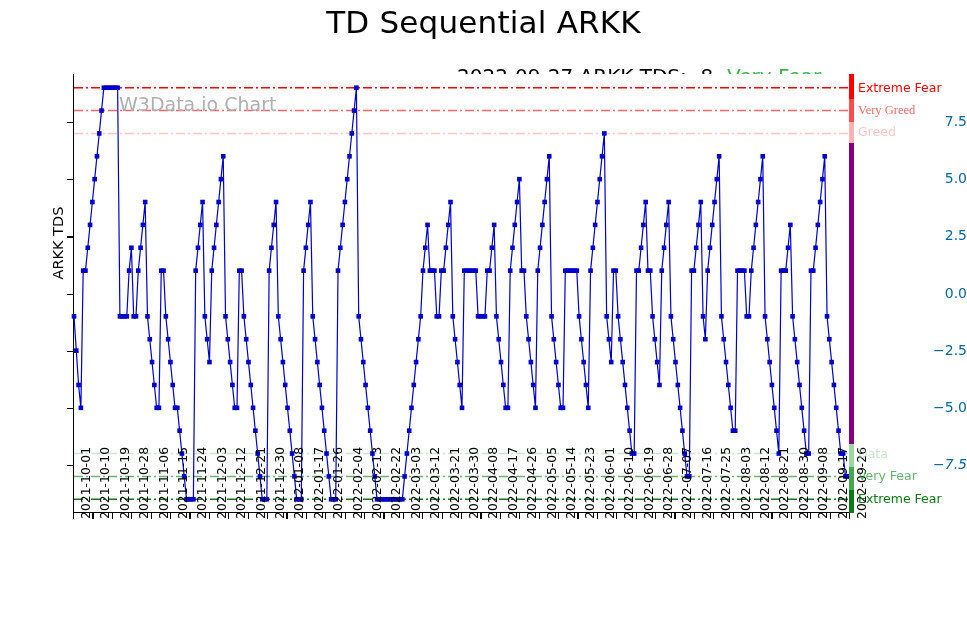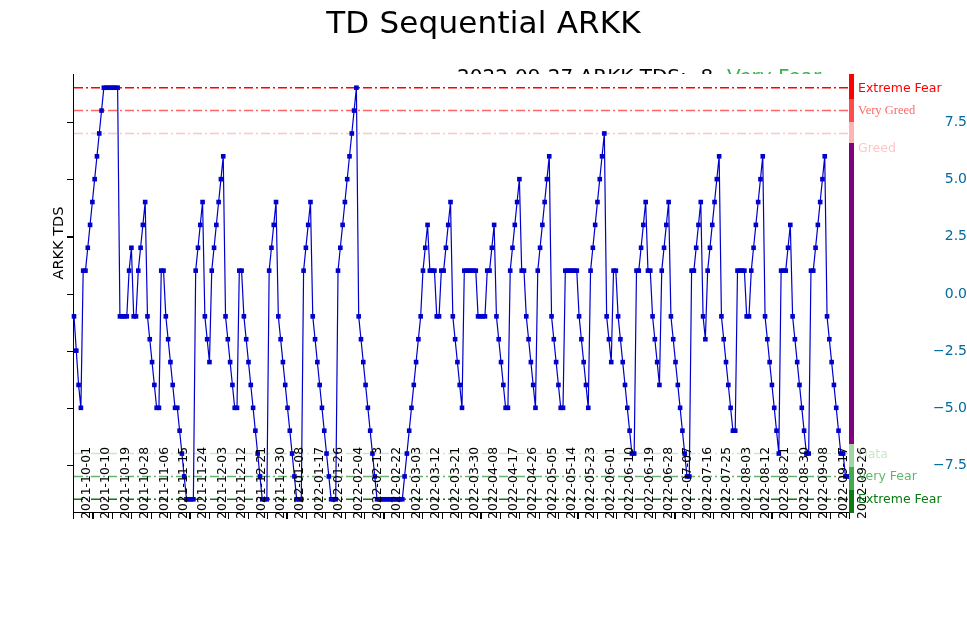--- a/index.html
+++ b/index.html
@@ -417,37 +417,38 @@
           <rect x="755.33" y="285.79" width="4.6" height="4.6" fill="#0000cc"></rect>
           <rect x="757.63" y="308.66" width="4.6" height="4.6" fill="#0000cc"></rect>
           <rect x="759.92" y="331.52" width="4.6" height="4.6" fill="#0000cc"></rect>
           <rect x="762.22" y="354.39" width="4.6" height="4.6" fill="#0000cc"></rect>
           <rect x="764.52" y="377.25" width="4.6" height="4.6" fill="#0000cc"></rect>
           <rect x="766.81" y="377.25" width="4.6" height="4.6" fill="#0000cc"></rect>
           <rect x="769.11" y="400.12" width="4.6" height="4.6" fill="#0000cc"></rect>
           <rect x="771.40" y="400.12" width="4.6" height="4.6" fill="#0000cc"></rect>
           <rect x="773.70" y="400.12" width="4.6" height="4.6" fill="#0000cc"></rect>
         </svg>
+      <div class="wm" id="wm1">W3Data.io Chart</div>
     </div>
   </div>
 
   <div id="y-axis">
       <div class="ytick-label" style="top: 113.016px;">7.5</div>
       <div class="ytick-mark" style="top: 122.016px;"></div>
       <div class="ytick-label" style="top: 170.177px;">5.0</div>
       <div class="ytick-mark" style="top: 179.177px;"></div>
       <div class="ytick-label" style="top: 227.339px;">2.5</div>
       <div class="ytick-mark" style="top: 236.339px;"></div>
       <div class="ytick-label" style="top: 284.5px;">0.0</div>
       <div class="ytick-mark" style="top: 293.5px;"></div>
       <div class="ytick-label" style="top: 341.661px;">−2.5</div>
       <div class="ytick-mark" style="top: 350.661px;"></div>
       <div class="ytick-label" style="top: 398.823px;">−5.0</div>
       <div class="ytick-mark" style="top: 407.823px;"></div>
-      <div class="ytick-label" style="top: 455.984px;">−7.5</div>
+      <div class="ytick-label" style="top: 455.984px; font-style: italic;">−7.5</div>
       <div class="ytick-mark" style="top: 464.984px;"></div>
     </div>
   <div id="x-axis">
       <div class="xtick-mark" style="left: 73px;"></div>
       <div class="xtick-label" style="left: 78px;">2021-10-01</div>
       <div class="xtick-mark" style="left: 92.4px;"></div>
       <div class="xtick-label" style="left: 97.4px;">2021-10-10</div>
       <div class="xtick-mark" style="left: 111.8px;"></div>
       <div class="xtick-label" style="left: 116.8px;">2021-10-19</div>
       <div class="xtick-mark" style="left: 131.2px;"></div>
@@ -523,21 +524,21 @@
       <div class="xtick-mark" style="left: 810.2px;"></div>
       <div class="xtick-label" style="left: 815.2px;">2022-09-08</div>
       <div class="xtick-mark" style="left: 829.6px;"></div>
       <div class="xtick-label" style="left: 834.6px;">2022-09-17</div>
       <div class="xtick-mark" style="left: 849px;"></div>
       <div class="xtick-label" style="left: 854px;">2022-09-26</div>
     </div>
   <div id="band-labels">
       <div class="band-label" style="top: 79.7187px; color: rgb(255, 0, 0); opacity: 1;">Extreme Fear</div>
       <div class="band-label" style="top: 102.583px; color: rgb(255, 42, 42); opacity: 0.72; font-family: Liberation Serif, serif;">Very Greed</div>
-      <div class="band-label" style="top: 140px; color: rgb(255, 128, 128); opacity: 0.45;">Greed</div>
+      <div class="band-label" style="top: 124px; color: rgb(255, 128, 128); opacity: 0.45;">Greed</div>
       <div class="band-label" style="top: 445.552px; color: rgb(134, 201, 140); opacity: 0.45;">Data</div>
       <div class="band-label" style="top: 468.417px; color: rgb(47, 156, 58); opacity: 0.75;">Very Fear</div>
       <div class="band-label" style="top: 491.281px; color: rgb(10, 122, 20); opacity: 1;">Extreme Fear</div>
     </div>
   <div id="band-bar">
       <div class="band-seg" style="top: 74px; height: 25.151px; background: rgb(255, 0, 0);"></div>
       <div class="band-seg" style="top: 99.151px; height: 22.8646px; background: rgb(255, 77, 77);"></div>
       <div class="band-seg" style="top: 122.016px; height: 20.5781px; background: rgb(255, 179, 179);"></div>
       <div class="band-seg" style="top: 142.594px; height: 301.812px; background: rgb(128, 0, 128);"></div>
       <div class="band-seg" style="top: 444.406px; height: 22.8646px; background: rgb(159, 214, 164);"></div>

